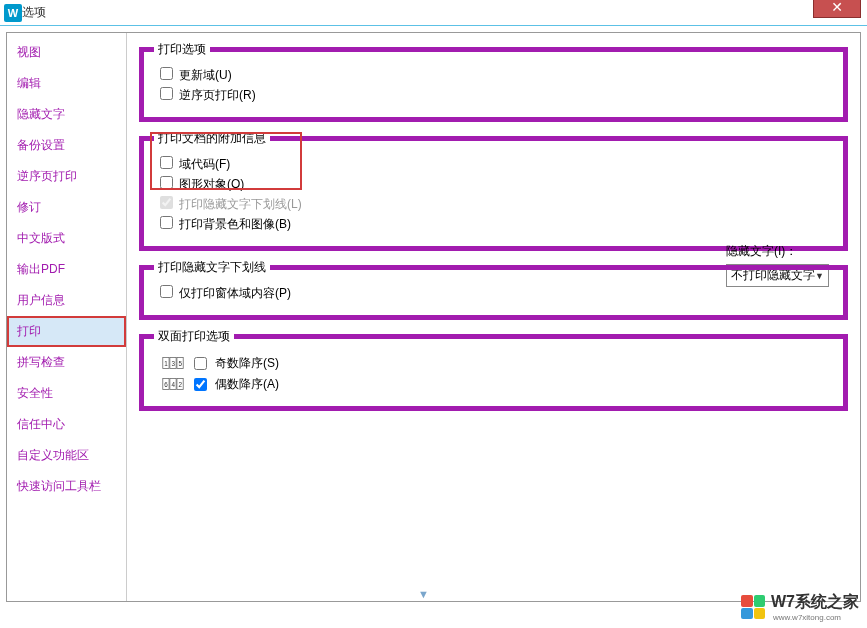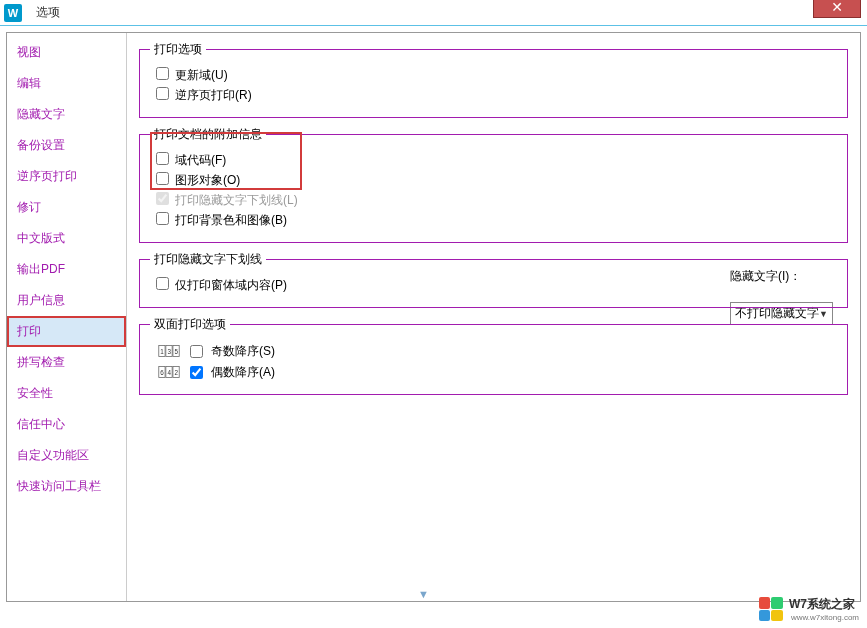--- a/index.html
+++ b/index.html
@@ -1,45 +1,45 @@
 <!DOCTYPE html>
 <html><head>
 <meta charset="utf-8">
 <style>
 * { box-sizing: border-box; margin: 0; padding: 0; }
 body { font-family: "Microsoft YaHei", "SimSun", Arial, sans-serif; font-size: 12px; background: #fff; width: 867px; height: 628px; overflow: hidden; position: relative; }
 .titlebar { height: 26px; background: #fff; border-bottom: 1px solid #5CC1E6; display: flex; align-items: center; position: relative; }
 .app-icon { width: 18px; height: 18px; background: #0099CC; border-radius: 2px; margin-left: 4px; display: flex; align-items: center; justify-content: center; color: #fff; font-size: 11px; font-weight: bold; }
-.titlebar-title { margin-left: 14px; color: #333; font-family: Liberation Serif, serif; }
+.titlebar-title { margin-left: 0; color: #333; font-family: Liberation Serif, serif; }
 .close-btn { position: absolute; right: 6px; top: -4px; width: 48px; height: 22px; background: #C75050; display: flex; align-items: center; justify-content: center; color: #fff; border: 1px solid #8B2E2E; border-top: none; font-size: 14px; }
 .container { display: flex; border: 1px solid #999; margin: 6px; height: 570px; background: #fff; }
 .sidebar { width: 120px; border-right: 1px solid #ccc; padding-top: 4px; }
 .sidebar-item { padding: 7px 10px; cursor: pointer; color: #a21caf; }
 .sidebar-item.selected { background: #D6E8F7; }
 .sidebar-item.marked { border: 2px solid #D23B3B; padding: 5px 8px; }
 .main { flex: 1; padding: 8px 12px; position: relative; }
-fieldset { border: 1px solid #a21caf; margin-bottom: 8px; padding: 6px 10px 10px 10px; position: relative; }
+fieldset { border: 5px solid #a21caf; margin-bottom: 8px; padding: 6px 10px 10px 10px; position: relative; }
 legend { padding: 0 4px; color: #000; }
 .opt-row { display: flex; align-items: flex-start; margin: 3px 0 3px 6px; }
 .opt-row input[type=checkbox] { margin-right: 6px; width: 13px; height: 13px; }
 .opt-row label { color: #000; }
 .opt-row.disabled label { color: #999; }
 .opt-row.disabled input[type=checkbox] { opacity: 0.7; }
 .red-box { position: absolute; left: 150px; top: 132px; width: 152px; height: 58px; border: 2px solid #D23B3B; pointer-events: none; }
-.hidden-text-group { position: absolute; right: 14px; top: 125px; display: flex; flex-direction: column; gap: 13px; }
+.hidden-text-group { position: absolute; right: 14px; top: 96px; display: flex; flex-direction: column; }
 .hidden-text-label { margin-bottom: 4px; }
 .select-box { border: 1px solid #888; background: #fff; padding: 2px 4px; width: 103px; display: flex; align-items: center; justify-content: space-between; }
 .select-arrow { font-size: 9px; color: #333; }
 .duplex-row { display: flex; align-items: center; margin: 3px 0 3px 6px; gap: 8px; }
 .duplex-icon { display: inline-block; width: 26px; height: 18px; font-size: 10px; text-align: center; line-height: 14px; }
 .watermark { position: absolute; right: 8px; bottom: 6px; display: flex; align-items: center; gap: 6px; }
 .watermark-logo { width: 24px; height: 24px; display: grid; grid-template-columns: 1fr 1fr; grid-template-rows: 1fr 1fr; gap: 1px; transform: rotate(0deg); }
 .wl { border-radius: 2px; }
 .wl.r { background: #E74C3C; } .wl.g { background: #2ECC71; } .wl.b { background: #3498DB; } .wl.y { background: #F1C40F; }
-.watermark-text { font-family: Arial, sans-serif; font-size: 12px; font-weight: bold; color: #333; }
+.watermark-text { font-family: Arial, sans-serif; font-size: 16px; font-weight: bold; color: #333; }
 .watermark-sub { font-size: 8px; color: #777; margin-left: 2px; display: block; }
 .down-arrow-indicator { position: absolute; left: 418px; top: 588px; color: #7aa6cc; font-size: 11px; }
 svg.pages { width: 22px; height: 18px; }
 </style>
 </head>
 <body>
 
 <div class="titlebar">
   <div class="app-icon">W</div>
   <span class="titlebar-title">选项</span>

